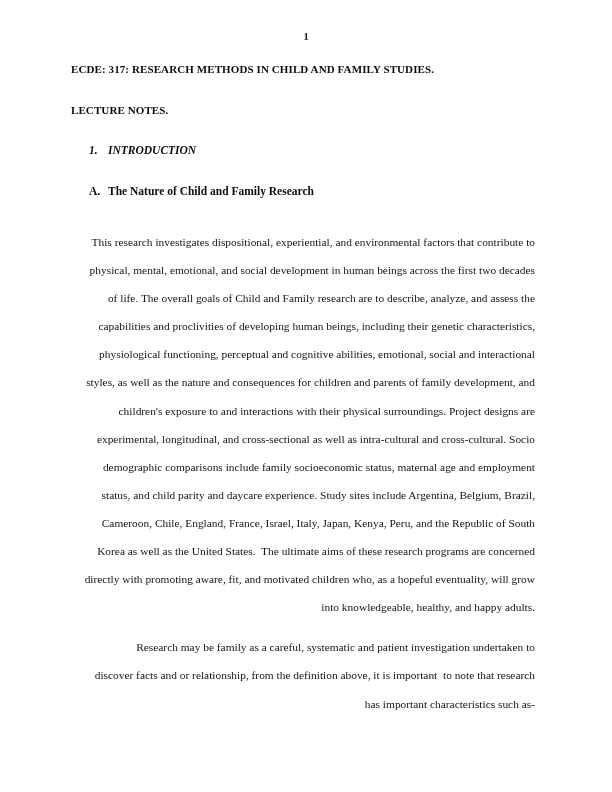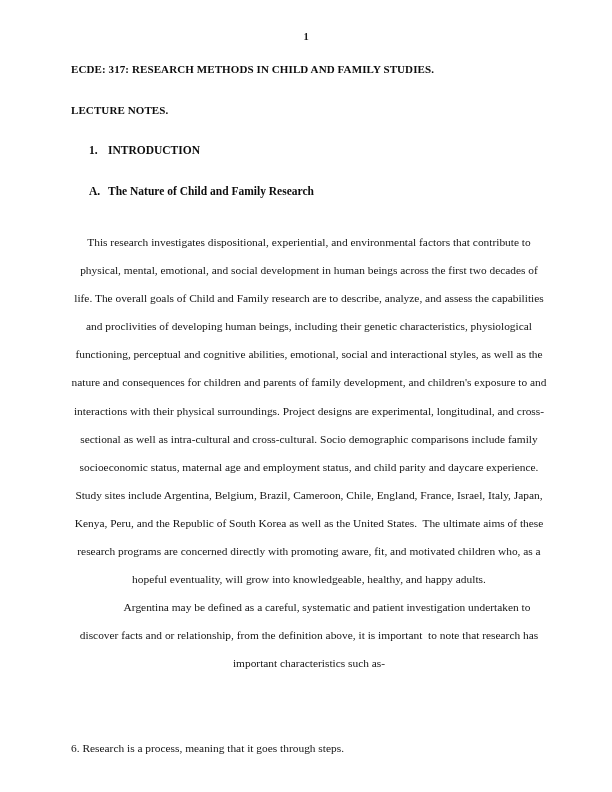--- a/index.html
+++ b/index.html
@@ -47,29 +47,29 @@
     font-size: 11.5px;
     font-weight: bold;
     line-height: 14px;
     margin: 0 0 0 18px;
     color: #0d0d0d;
   }
   .section-heading .marker {
     display: inline-block;
     width: 19px;
   }
-  .heading-level-1 { margin-bottom: 27px; }
+  .heading-level-1 { margin-bottom: 27px; font-style: italic; }
   .heading-level-2 { margin-bottom: 30px; }
   .body-block {
     font-size: 11.4px;
     line-height: 28.1px;
-    text-align: center;
+    text-align: right;
     white-space: pre-wrap;
     color: #141414;
-    margin: 0;
+    margin: 12px;
   }
   .body-block.indented {
     text-indent: 36px;
   }
   .list-block {
     font-size: 11.4px;
     line-height: 28.1px;
     color: #141414;
     margin: 0;
     white-space: pre-wrap;
@@ -91,21 +91,21 @@
     <h3 class="section-heading heading-level-1">
       <span class="marker">1.</span><span>INTRODUCTION</span>
     </h3>
 
     <h4 class="section-heading heading-level-2">
       <span class="marker">A.</span><span>The Nature of Child and Family Research</span>
     </h4>
 
     <p class="body-block">This research investigates dispositional, experiential, and environmental factors that contribute to physical, mental, emotional, and social development in human beings across the first two decades of life. The overall goals of Child and Family research are to describe, analyze, and assess the capabilities and proclivities of developing human beings, including their genetic characteristics, physiological functioning, perceptual and cognitive abilities, emotional, social and interactional styles, as well as the nature and consequences for children and parents of family development, and children's exposure to and interactions with their physical surroundings. Project designs are experimental, longitudinal, and cross-sectional as well as intra-cultural and cross-cultural. Socio demographic comparisons include family socioeconomic status, maternal age and employment status, and child parity and daycare experience. Study sites include Argentina, Belgium, Brazil, Cameroon, Chile, England, France, Israel, Italy, Japan, Kenya, Peru, and the Republic of South Korea as well as the United States.  The ultimate aims of these research programs are concerned directly with promoting aware, fit, and motivated children who, as a hopeful eventuality, will grow into knowledgeable, healthy, and happy adults.</p>
 
-    <p class="body-block indented">Argentina may be defined as a careful, systematic and patient investigation undertaken to discover facts and or relationship, from the definition above, it is important  to note that research has important characteristics such as-</p>
+    <p class="body-block indented">Research may be family as a careful, systematic and patient investigation undertaken to discover facts and or relationship, from the definition above, it is important  to note that research has important characteristics such as-</p>
 
     <div class="list-block">
       <div>6. Research is a process, meaning that it goes through steps.</div>
       
       
       
       
       
     </div>
 

